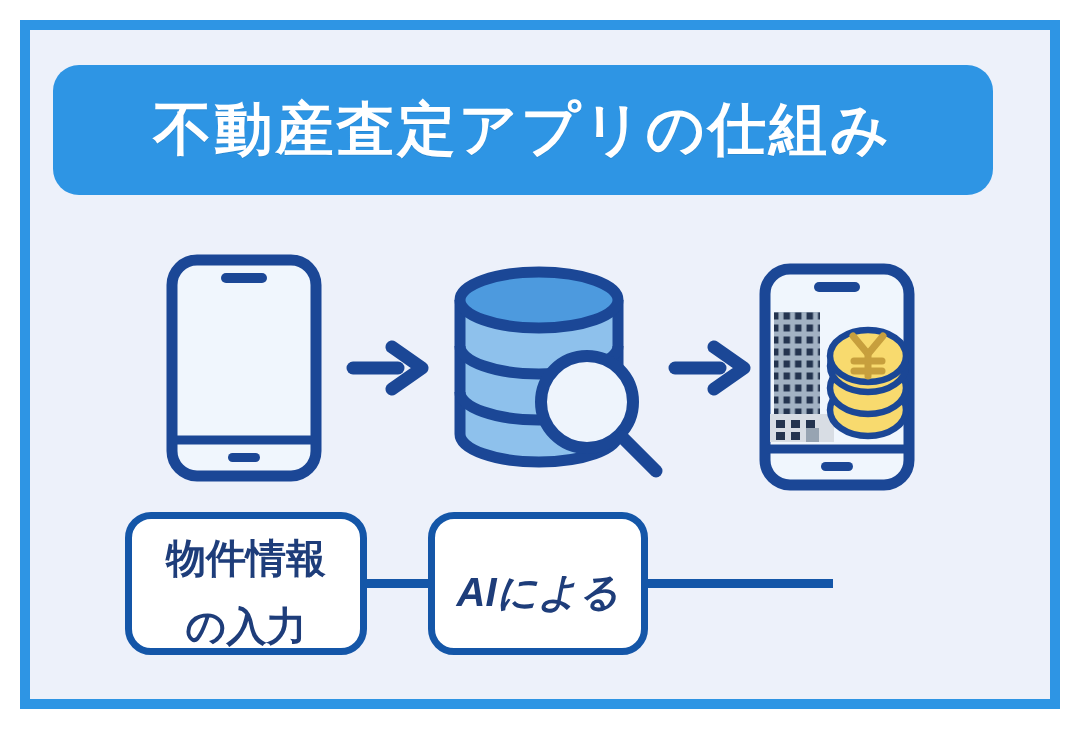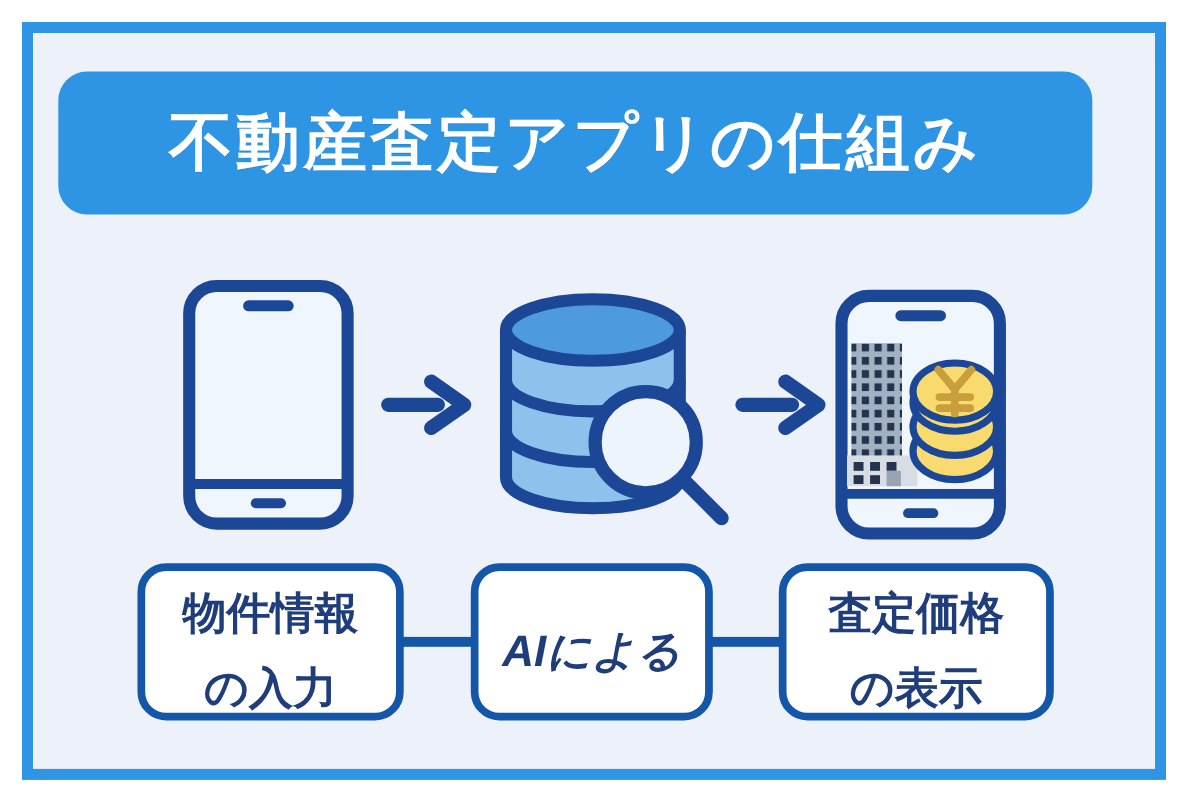--- a/index.html
+++ b/index.html
@@ -119,19 +119,15 @@
 
     <div class="connector"></div>
 
     <div class="step-box step-1">
       <span class="step-line">物件情報</span>
       <span class="step-line">の入力</span>
     </div>
     <div class="step-box step-2">
       <span class="step-line">AIによる</span>
     </div>
-    <div class="step-box step-3">
-      <span class="step-line">査定価格</span>
-      <span class="step-line">の表示</span>
-    </div>
 
   </div>
 </div>
 
 </body></html>

